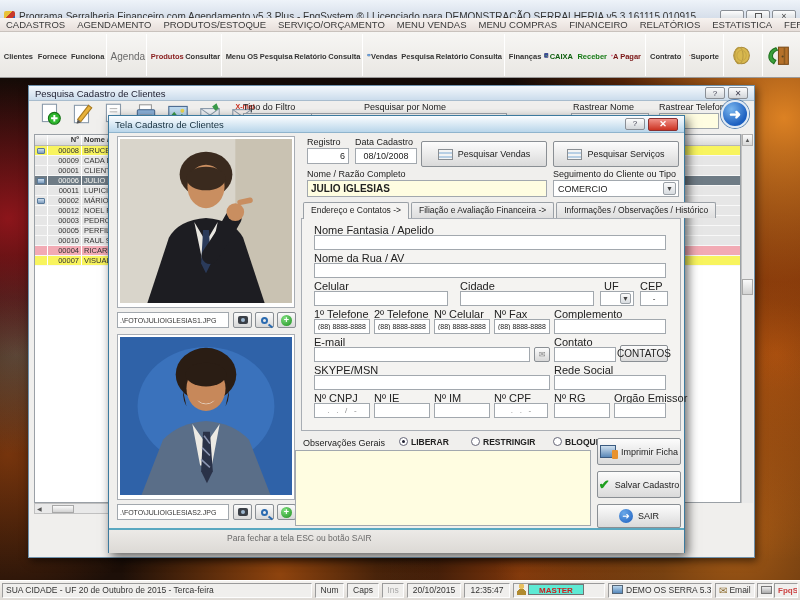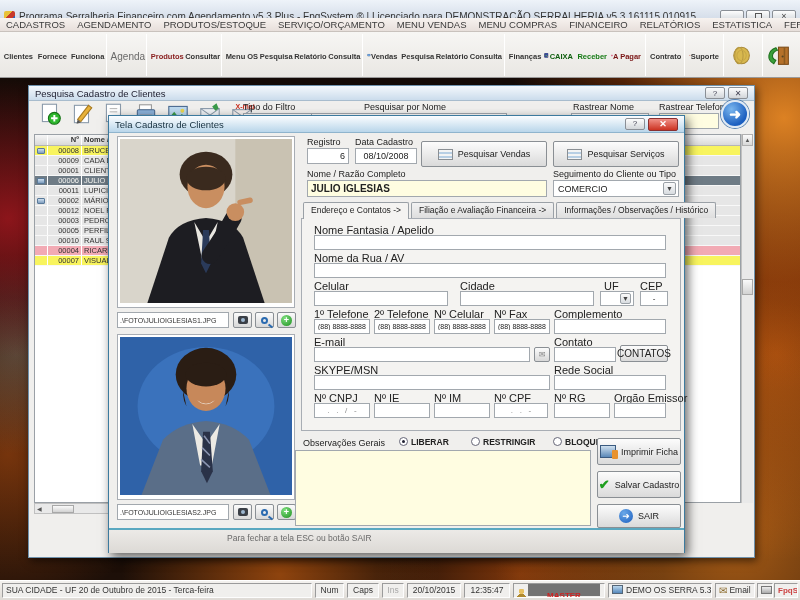--- a/index.html
+++ b/index.html
@@ -139,22 +139,22 @@
   .bluearrow-sm{width:14px;height:14px;border-radius:50%;background:radial-gradient(circle at 35% 30%,#6aa8e8,#1c5fc0);
     color:#fff;font-size:9px;display:flex;align-items:center;justify-content:center}
   .cardico{width:15px;height:11px;border:1px solid #8a8f94;background:repeating-linear-gradient(#f4f4f4 0 2px,#b8cfe4 2px 4px)}
   .dlg-foot{position:absolute;left:0;top:412px;width:100%;height:25px;border-top:2px solid #5aa8c0;
     background:linear-gradient(#eceae7,#dcd9d5);font-size:8.5px;color:#6a6a6a;padding:3px 0 0 118px}
   
   .statusbar{position:absolute;left:0;top:580px;width:800px;height:20px;
     background:linear-gradient(#f4f2ef,#dedad5);border-top:1px solid #fff}
   .seg{position:absolute;top:2px;height:15px;border:1px solid;border-color:#9b9b9b #fdfdfd #fdfdfd #9b9b9b;
     font-size:8.5px;line-height:13px;padding:0 3px;color:#333;background:#f0efed;white-space:nowrap;overflow:hidden}
-  .masterbox{display:inline-block;height:11px;background:#5eead4;border:6px solid #737373;color:#cc2222;
-    font-weight:bold;font-size:8px;line-height:11px;text-align:center;width:72px;vertical-align:1px}
+  .masterbox{display:inline-block;height:11px;background:#5eead4;border:1px solid #737373;color:#cc2222;
+    font-weight:bold;font-size:8px;line-height:11px;text-align:center;width:56px;vertical-align:1px}
   .personico{display:inline-block;width:9px;height:11px;vertical-align:-1px;margin-right:2px;
     background:radial-gradient(circle at 50% 22%,#e8c060 28%,transparent 30%),
       radial-gradient(circle at 50% 90%,#b08a30 45%,transparent 47%)}
   .pcico{display:inline-block;width:11px;height:9px;border:1px solid #567;background:linear-gradient(#bcd8ee,#5588bb);
     vertical-align:-1px;margin-right:3px}
   .envchar{color:#8a6a2a;font-size:10px;vertical-align:-1px;margin-right:2px}
   .printico{display:inline-block;width:11px;height:8px;background:linear-gradient(#eee,#aaa);border:1px solid #777;vertical-align:-1px}
   .brandred{color:#cc4444;font-weight:bold;font-size:8px}
 </style>
 </head>

